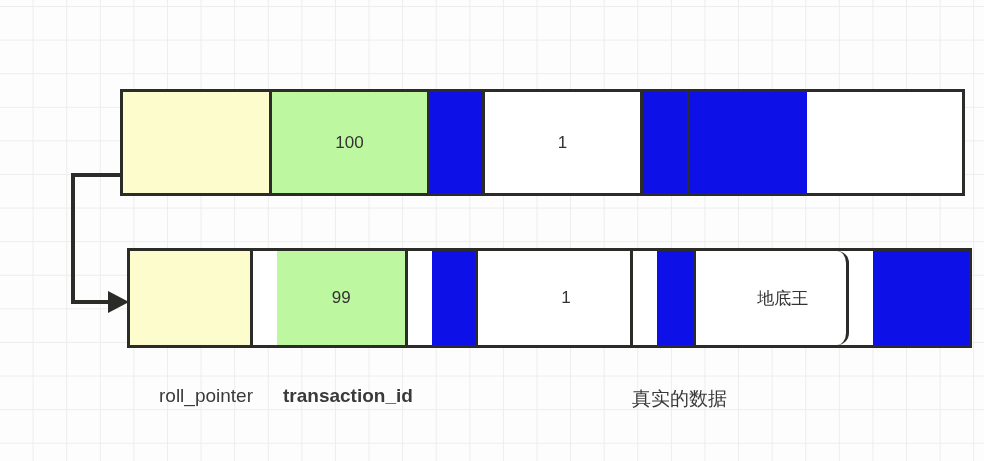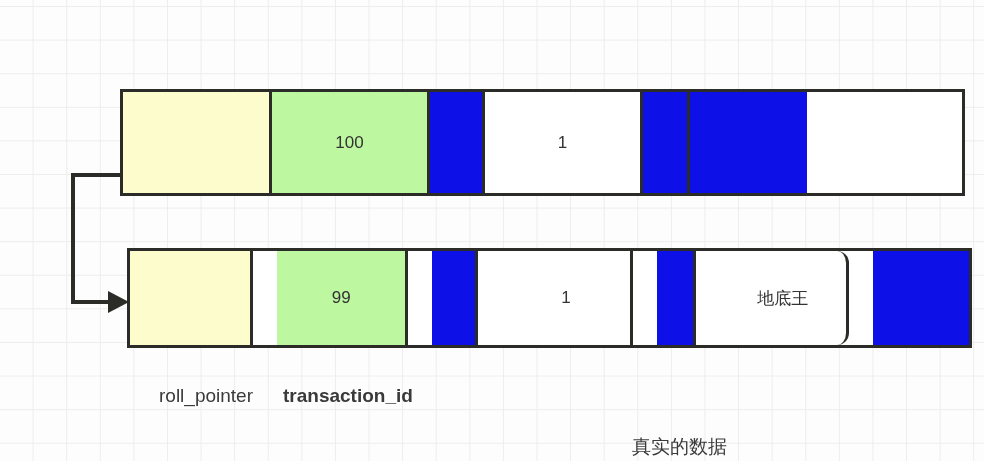--- a/index.html
+++ b/index.html
@@ -122,15 +122,15 @@
 
   <svg class="connector" viewBox="0 0 984 461" xmlns="http://www.w3.org/2000/svg">
     <polyline points="122,175 73,175 73,302 108,302" fill="none" stroke="#2b2b27" stroke-width="4"></polyline>
     <polygon points="108,291 129,302 108,313" fill="#2b2b27" stroke="none"></polygon>
   </svg>
 
   <div class="caption" style="left:145px; top:385px;margin-left:14px;">roll_pointer</div>
 
   <div class="caption" style="left:283px; top:385px;font-weight:bold;">transaction_id</div>
 
-  <div class="caption" style="left:632px; top:386px;margin-top:48px;">真实的数据</div>
+  <div class="caption" style="left:632px; top:386px;">真实的数据</div>
 
 </div>
 
 </body></html>

